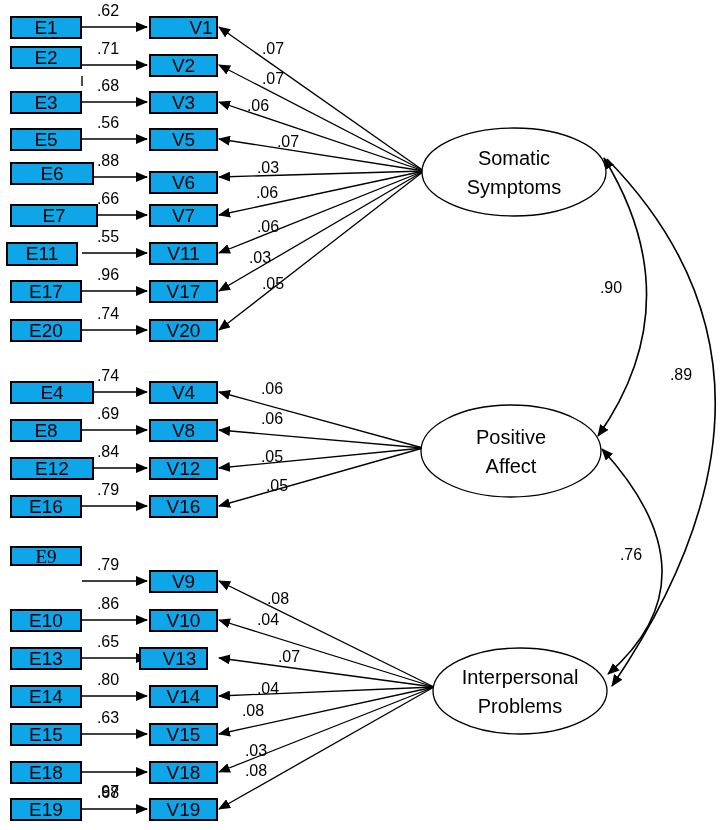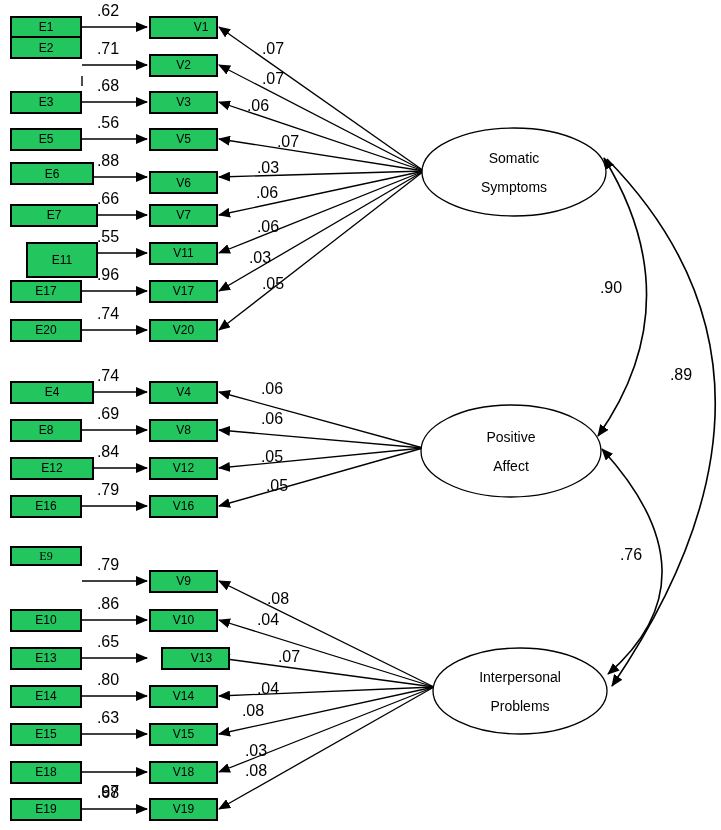--- a/index.html
+++ b/index.html
@@ -12,29 +12,29 @@
     overflow:hidden;
   }
   #edge-layer{position:absolute;left:0;top:0;width:721px;height:830px;}
   #node-layer{position:absolute;left:0;top:0;width:721px;height:830px;}
   .edge{stroke:#000;stroke-width:1.4;fill:none;}
   .fan{stroke-width:1.3;}
   .cov{stroke:#000;stroke-width:1.6;fill:none;}
   .oval{stroke:#000;stroke-width:1.3;fill:#ffffff;}
   .box{
     position:absolute;box-sizing:border-box;
-    border:2px solid #000;background:#22c55e;
+    border:2px solid #000;background:#0ea5e9;
     display:flex;align-items:center;justify-content:center;
-    font-size:12px;line-height:1;
+    font-size:19px;line-height:1;
   }
   .lbl{
     position:absolute;transform:translate(-50%,-50%);
     font-size:16px;line-height:1;white-space:nowrap;
   }
-  .factor-lbl{font-size:14px;}
+  .factor-lbl{font-size:20px;}
 </style>
 </head>
 <body>
 
 <div id="canvas">
   <svg id="edge-layer" width="721" height="830" viewBox="0 0 721 830" xmlns="http://www.w3.org/2000/svg">
     <defs>
       <marker id="arr" viewBox="0 0 12 10" refX="11" refY="5" markerWidth="12" markerHeight="10" markerUnits="userSpaceOnUse" orient="auto-start-reverse">
         <path d="M0,0 L12,5 L0,10 Z" fill="#000"></path>
       </marker>
@@ -99,41 +99,41 @@
       <div class="lbl factor-lbl" style="left: 514px; top: 158px;">Somatic</div>
       <div class="lbl factor-lbl" style="left: 514px; top: 187px;">Symptoms</div>
       <div class="lbl factor-lbl" style="left: 511px; top: 437px;">Positive</div>
       <div class="lbl factor-lbl" style="left: 511px; top: 466px;">Affect</div>
       <div class="lbl factor-lbl" style="left: 520px; top: 677px;">Interpersonal</div>
       <div class="lbl factor-lbl" style="left: 520px; top: 706px;">Problems</div>
       <div class="box" style="left: 10px; top: 15.5px; width: 72px; height: 23px;">E1</div>
       <div class="box" style="left: 149px; top: 15.5px; width: 69px; height: 23px; padding-left: 35px;">V1</div>
       <div class="lbl" style="left: 108px; top: 11px;">.62</div>
       <div class="lbl" style="left: 273px; top: 49px;">.07</div>
-      <div class="box" style="left: 10px; top: 36px; width: 72px; height: 23px;">E2</div>
+      <div class="box" style="left: 10px; top: 46px; width: 72px; height: 23px;">E2</div>
       <div class="box" style="left: 149px; top: 53.5px; width: 69px; height: 23px;">V2</div>
       <div class="lbl" style="left: 108px; top: 49px;">.71</div>
       <div class="lbl" style="left: 273px; top: 79px;">.07</div>
       <div class="box" style="left: 10px; top: 90.5px; width: 72px; height: 23px;">E3</div>
       <div class="box" style="left: 149px; top: 90.5px; width: 69px; height: 23px;">V3</div>
       <div class="lbl" style="left: 108px; top: 86px;">.68</div>
       <div class="lbl" style="left: 258px; top: 106px;">.06</div>
       <div class="box" style="left: 10px; top: 127.5px; width: 72px; height: 23px;">E5</div>
       <div class="box" style="left: 149px; top: 127.5px; width: 69px; height: 23px;">V5</div>
       <div class="lbl" style="left: 108px; top: 123px;">.56</div>
       <div class="lbl" style="left: 288px; top: 142px;">.07</div>
       <div class="box" style="left: 10px; top: 162px; width: 84px; height: 23px;">E6</div>
       <div class="box" style="left: 149px; top: 171px; width: 69px; height: 23px;">V6</div>
       <div class="lbl" style="left: 108px; top: 161px;">.88</div>
       <div class="lbl" style="left: 268px; top: 168px;">.03</div>
       <div class="box" style="left: 10px; top: 203.5px; width: 88px; height: 23px;">E7</div>
       <div class="box" style="left: 149px; top: 203.5px; width: 69px; height: 23px;">V7</div>
       <div class="lbl" style="left: 108px; top: 199px;">.66</div>
       <div class="lbl" style="left: 267px; top: 193px;">.06</div>
-      <div class="box" style="left: 26px; top: 241.5px; width: 72px; height: 36px;">E11</div>
+      <div class="box" style="left: 6px; top: 241.5px; width: 72px; height: 24px;">E11</div>
       <div class="box" style="left: 149px; top: 241.5px; width: 69px; height: 23px;">V11</div>
       <div class="lbl" style="left: 108px; top: 237px;">.55</div>
       <div class="lbl" style="left: 268px; top: 227px;">.06</div>
       <div class="box" style="left: 10px; top: 279.5px; width: 72px; height: 23px;">E17</div>
       <div class="box" style="left: 149px; top: 279.5px; width: 69px; height: 23px;">V17</div>
       <div class="lbl" style="left: 108px; top: 275px;">.96</div>
       <div class="lbl" style="left: 260px; top: 258px;">.03</div>
       <div class="box" style="left: 10px; top: 318.5px; width: 72px; height: 23px;">E20</div>
       <div class="box" style="left: 149px; top: 318.5px; width: 69px; height: 23px;">V20</div>
       <div class="lbl" style="left: 108px; top: 314px;">.74</div>
@@ -156,21 +156,21 @@
       <div class="lbl" style="left: 277px; top: 486px;">.05</div>
       <div class="box" style="left: 10px; top: 546px; width: 72px; height: 20px; font-family: Liberation Serif, serif;">E9</div>
       <div class="box" style="left: 149px; top: 569.5px; width: 69px; height: 23px;">V9</div>
       <div class="lbl" style="left: 108px; top: 565px;">.79</div>
       <div class="lbl" style="left: 278px; top: 599px;">.08</div>
       <div class="box" style="left: 10px; top: 608.5px; width: 72px; height: 23px;">E10</div>
       <div class="box" style="left: 149px; top: 608.5px; width: 69px; height: 23px;">V10</div>
       <div class="lbl" style="left: 108px; top: 604px;">.86</div>
       <div class="lbl" style="left: 268px; top: 620px;">.04</div>
       <div class="box" style="left: 10px; top: 646.5px; width: 72px; height: 23px;">E13</div>
-      <div class="box" style="left: 161px; top: 646.5px; width: 69px; height: 23px; padding-left: 12px;">V13</div>
+      <div class="box" style="left: 139px; top: 646.5px; width: 69px; height: 23px; padding-left: 12px;">V13</div>
       <div class="lbl" style="left: 108px; top: 642px;">.65</div>
       <div class="lbl" style="left: 289px; top: 657px;">.07</div>
       <div class="box" style="left: 10px; top: 684.5px; width: 72px; height: 23px;">E14</div>
       <div class="box" style="left: 149px; top: 684.5px; width: 69px; height: 23px;">V14</div>
       <div class="lbl" style="left: 108px; top: 680px;">.80</div>
       <div class="lbl" style="left: 268px; top: 689px;">.04</div>
       <div class="box" style="left: 10px; top: 722.5px; width: 72px; height: 23px;">E15</div>
       <div class="box" style="left: 149px; top: 722.5px; width: 69px; height: 23px;">V15</div>
       <div class="lbl" style="left: 108px; top: 718px;">.63</div>
       <div class="lbl" style="left: 253px; top: 711px;">.08</div>

